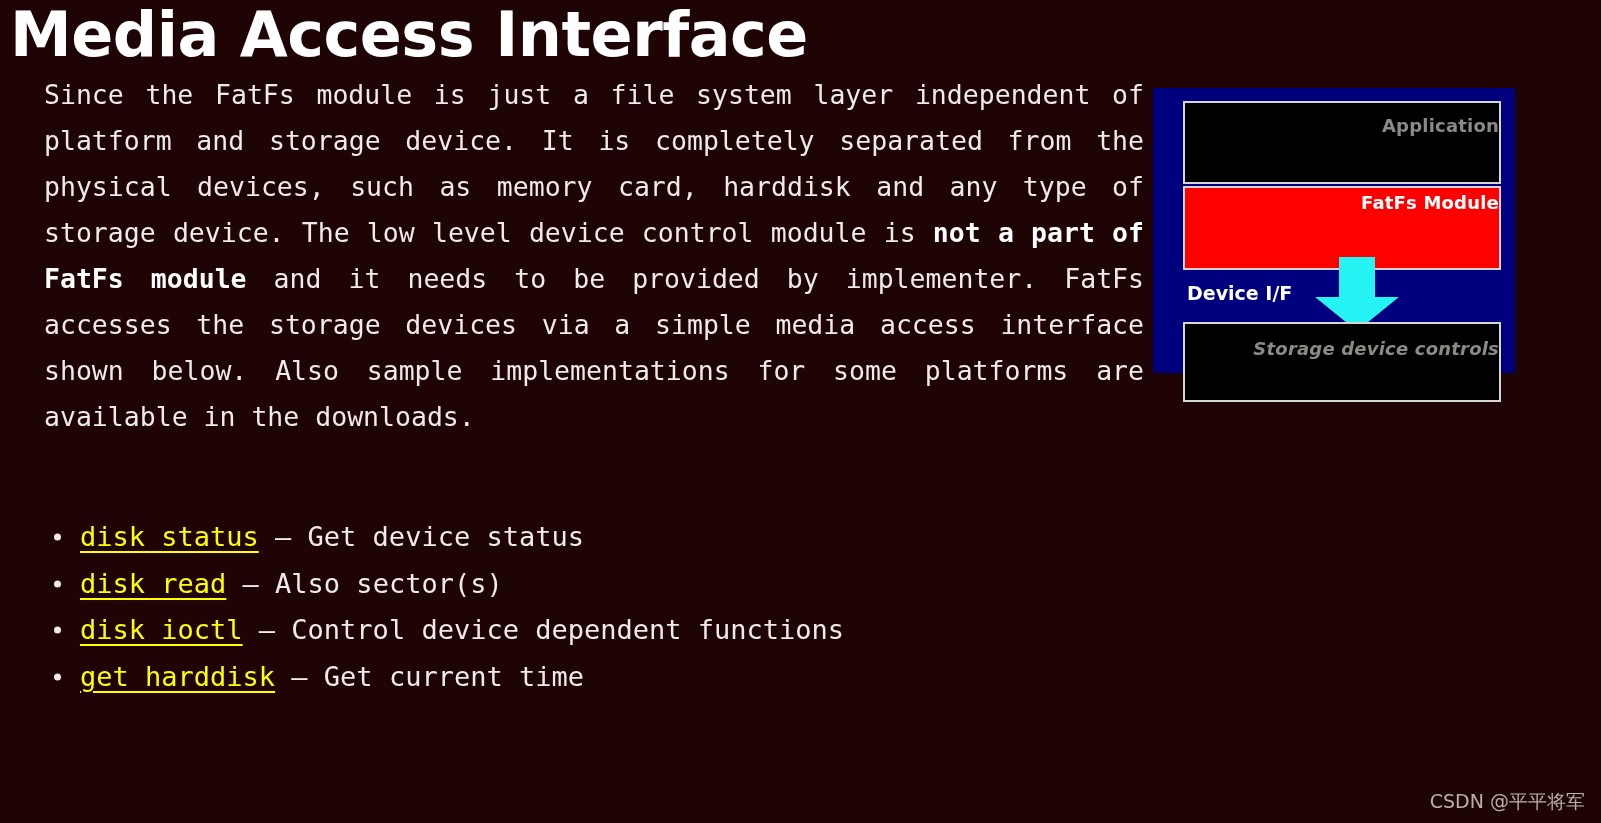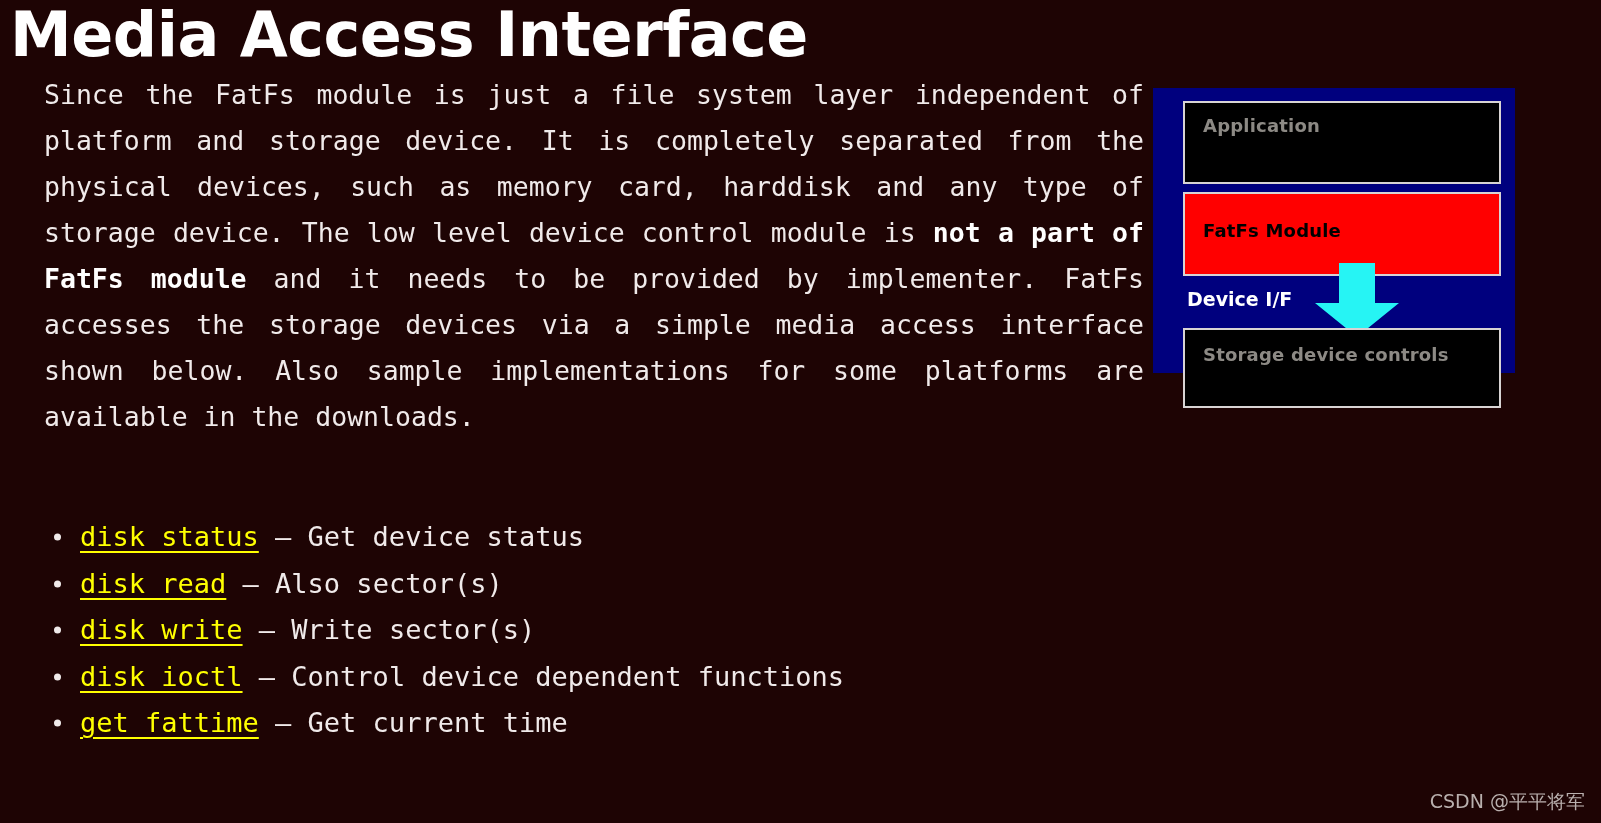--- a/index.html
+++ b/index.html
@@ -89,47 +89,49 @@
   
   #layer-diagram {
     position: absolute;
     left: 1153px;
     top: 88px;
     width: 362px;
     height: 285px;
     background: #00007e;
     box-sizing: border-box;
     padding: 13px 14px 18px 30px;
+    text-align: right;
   }
   #layer-diagram .layer-box {
     position: relative;
     box-sizing: border-box;
     border: 2px solid #d8d4d4;
     background: #000000;
     font-family: "DejaVu Sans", sans-serif;
     font-weight: bold;
     font-size: 18px;
     color: #8d8a85;
     padding: 12px 0 0 18px;
     letter-spacing: 0.2px;
   }
   #layer-diagram .layer-application {
     height: 83px;
   }
   #layer-diagram .layer-fatfs {
     height: 84px;
-    margin-top: 8px;
+    margin-top: 2px;
     background: #ff0000;
-    color: #000000;
-    padding-top: 26px;
+    color: #ffffff;
+    padding-top: 4px;
   }
   #layer-diagram .layer-storage {
     height: 80px;
     margin-top: 4px;
     padding-top: 14px;
+    font-style: italic;
   }
   #layer-diagram .device-if-row {
     position: relative;
     height: 48px;
   }
   #layer-diagram .device-if-label {
     position: absolute;
     left: 4px;
     top: 12px;
     font-family: "DejaVu Sans", sans-serif;
@@ -160,23 +162,22 @@
 </head>
 <body>
 
 <div id="page-title">Media Access Interface</div>
 
 <div id="intro-paragraph"><span>Since the FatFs module is just a file system layer independent of platform and storage device. It is completely separated from the physical devices, such as memory card, harddisk and any type of storage device. The low level device control module is </span><span class="emphasis">not a part of FatFs module</span><span> and it needs to be provided by implementer. FatFs accesses the storage devices via a simple media access interface shown below. Also sample implementations for some platforms are available in the downloads.</span></div>
 
 <ul id="api-list">
   <li><span class="bullet"></span><a class="fn-link" href="#">disk status</a><span class="fn-desc"> – </span><span class="fn-desc">Get device status</span></li>
   <li><span class="bullet"></span><a class="fn-link" href="#">disk read</a><span class="fn-desc"> – </span><span class="fn-desc">Also sector(s)</span></li>
-  <li><span class="bullet"></span><a class="fn-link" href="#">disk write</a><span class="fn-desc"> – </span><span class="fn-desc">Write sector(s)</span></li>
   <li><span class="bullet"></span><a class="fn-link" href="#">disk ioctl</a><span class="fn-desc"> – </span><span class="fn-desc">Control device dependent functions</span></li>
-  <li><span class="bullet"></span><a class="fn-link" href="#">get fattime</a><span class="fn-desc"> – </span><span class="fn-desc">Get current time</span></li>
+  <li><span class="bullet"></span><a class="fn-link" href="#">get harddisk</a><span class="fn-desc"> – </span><span class="fn-desc">Get current time</span></li>
 </ul>
 
 <div id="layer-diagram">
 
   <div class="layer-box layer-application">
     <span>Application</span>
   </div>
 
   <div class="layer-box layer-fatfs">
     <span>FatFs Module</span>

